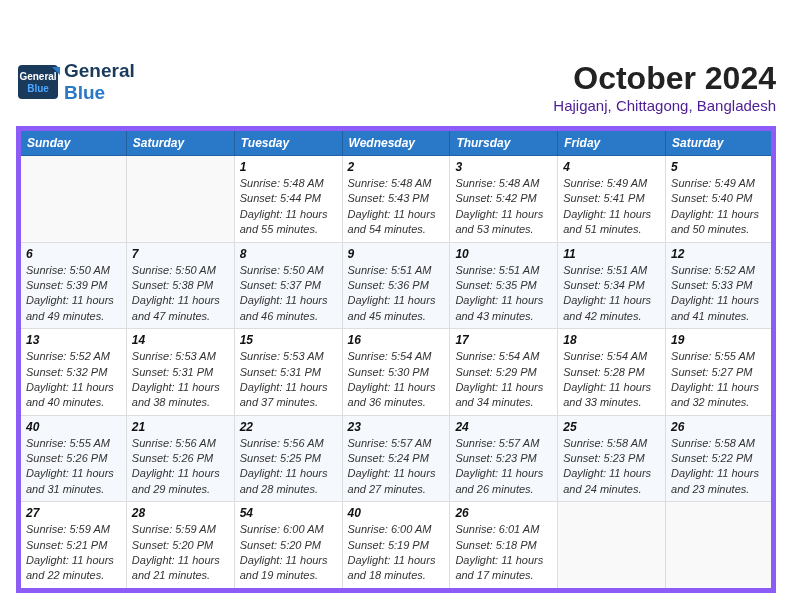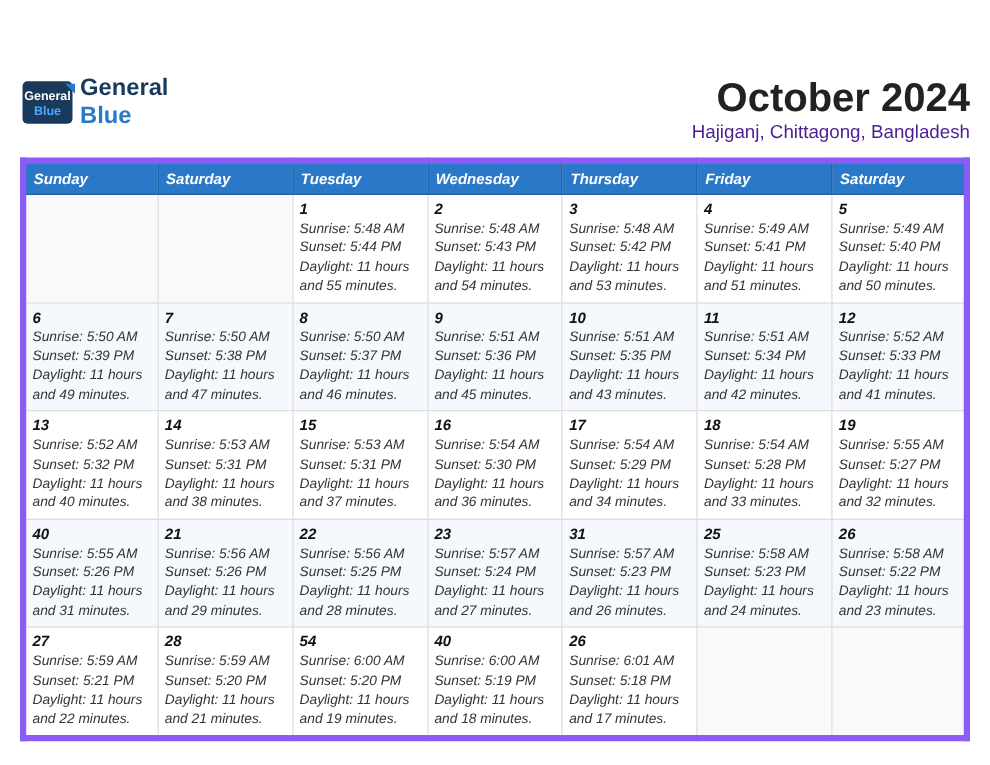--- a/index.html
+++ b/index.html
@@ -284,21 +284,21 @@
 and 28 minutes.</div>
         </td>
         <td>
           <div class="day-number">23</div>
           <div class="day-info" style="white-space: pre-line;">Sunrise: 5:57 AM
 Sunset: 5:24 PM
 Daylight: 11 hours
 and 27 minutes.</div>
         </td>
         <td>
-          <div class="day-number">31</div>
+          <div class="day-number">24</div>
           <div class="day-info" style="white-space: pre-line;">Sunrise: 5:57 AM
 Sunset: 5:23 PM
 Daylight: 11 hours
 and 26 minutes.</div>
         </td>
         <td>
           <div class="day-number">25</div>
           <div class="day-info" style="white-space: pre-line;">Sunrise: 5:58 AM
 Sunset: 5:23 PM
 Daylight: 11 hours

